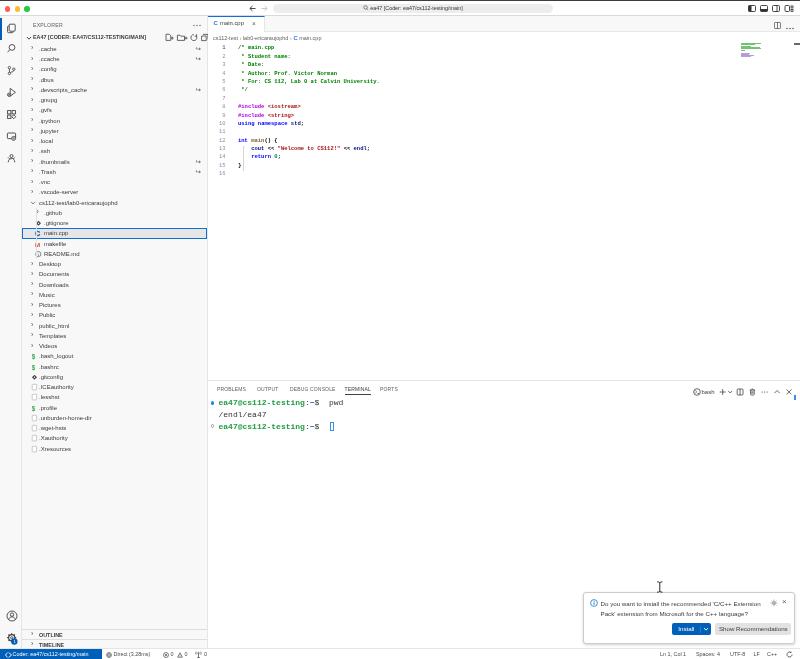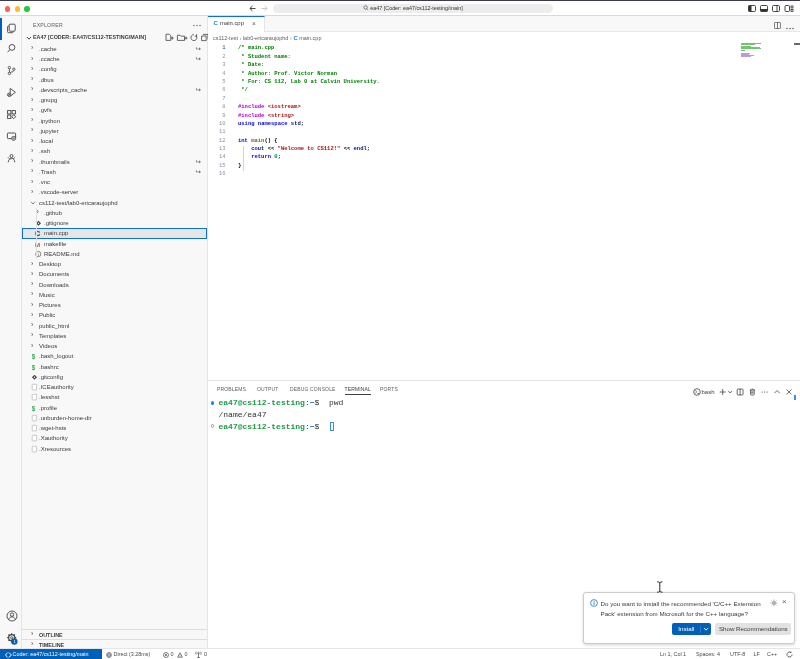--- a/index.html
+++ b/index.html
@@ -466,21 +466,21 @@
 <div class="mm" style="top:12px;left:0px;width:12.5px;background:#9aa8d8;"></div>
 <div class="mm" style="top:13.3px;left:0px;width:10px;background:#b4a1e0;"></div>
       </div>
     <div style="position:absolute;left:585.5px;top:26.8px;width:6.5px;height:1.8px;background:#6a6a6a;"></div>
     <div id="panel">
       <span class="ptab" style="left:9px;">PROBLEMS</span>
       <span class="ptab" style="left:49px;">OUTPUT</span>
       <span class="ptab" style="left:82px;">DEBUG CONSOLE</span>
       <span class="ptab act" style="left:136.5px;">TERMINAL</span>
       <span class="ptab" style="left:172px;">PORTS</span>
-      <div id="term"><div><span class="tg">ea47@cs112-testing</span>:<span class="tb">~</span>$  pwd</div><div>/name/ea47</div><div><span class="tg">ea47@cs112-testing</span>:<span class="tb">~</span>$ </div></div>
+      <div id="term"><div><span class="tg">ea47@cs112-testing</span>:<span class="tb">~</span>$  pwd</div><div>/endl/ea47</div><div><span class="tg">ea47@cs112-testing</span>:<span class="tb">~</span>$ </div></div>
       <div style="position:absolute;left:2.6px;top:20px;width:3.6px;height:3.6px;border-radius:50%;background:#1a85ff;"></div>
       <div style="position:absolute;left:2.6px;top:43.4px;width:3.6px;height:3.6px;border-radius:50%;border:0.8px solid #9a9a9a;"></div>
       <div style="position:absolute;left:121.5px;top:40.5px;width:4.6px;height:9.2px;border:1px solid #3b8eea;"></div>
       <div style="position:absolute;left:585.5px;top:13.5px;width:2px;height:5px;background:#3b8eea;"></div>
       <div id="panicons">
         <svg width="112" height="10" viewBox="0 0 112 10">
           <g fill="none" stroke="#424242" stroke-width="0.8">
             <rect x="13.7" y="1.7" width="6.6" height="6.6" rx="3.3"></rect>
               <path d="M 15.3 3.6 l 1.4 1.3 l -1.4 1.3 M 17.4 6.4 h 1.7"></path>
             <path d="M 42.7 2 v 6 M 39.7 5 h 6"></path>

